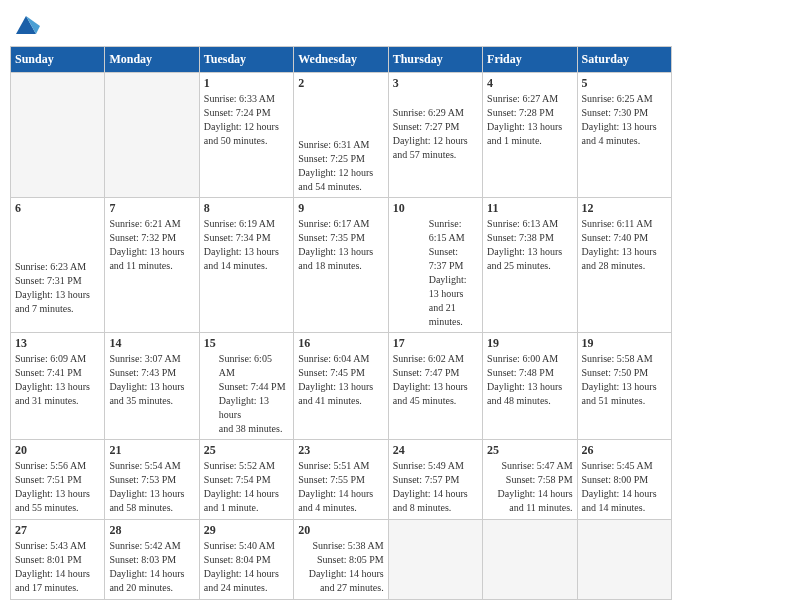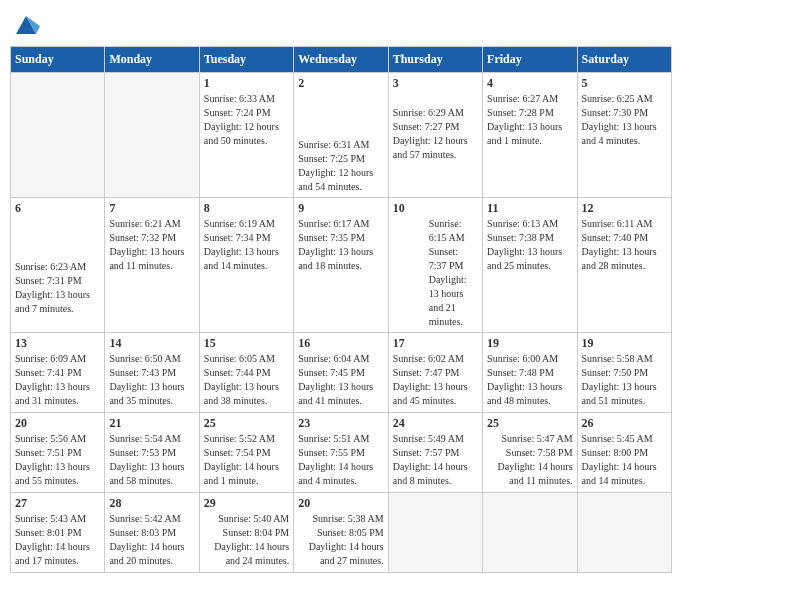--- a/index.html
+++ b/index.html
@@ -213,28 +213,28 @@
         <tr>
           <td>
             <span class="day-number">13</span>
             <div class="sun-info" style="white-space: pre-line;">Sunrise: 6:09 AM
 Sunset: 7:41 PM
 Daylight: 13 hours
 and 31 minutes.</div>
           </td>
           <td>
             <span class="day-number">14</span>
-            <div class="sun-info" style="white-space: pre-line;">Sunrise: 6:50 AM
+            <div class="sun-info" style="white-space: pre-line;">Sunrise: 3:07 AM
 Sunset: 7:43 PM
 Daylight: 13 hours
 and 35 minutes.</div>
           </td>
           <td>
             <span class="day-number">15</span>
-            <div class="sun-info" style="white-space: pre-line;">Sunrise: 6:05 AM
+            <div class="sun-info" style="white-space: pre-line; margin-left: 15px;">Sunrise: 6:05 AM
 Sunset: 7:44 PM
 Daylight: 13 hours
 and 38 minutes.</div>
           </td>
           <td>
             <span class="day-number">16</span>
             <div class="sun-info" style="white-space: pre-line;">Sunrise: 6:04 AM
 Sunset: 7:45 PM
 Daylight: 13 hours
 and 41 minutes.</div>
@@ -322,21 +322,21 @@
           </td>
           <td>
             <span class="day-number">28</span>
             <div class="sun-info" style="white-space: pre-line;">Sunrise: 5:42 AM
 Sunset: 8:03 PM
 Daylight: 14 hours
 and 20 minutes.</div>
           </td>
           <td>
             <span class="day-number">29</span>
-            <div class="sun-info" style="white-space: pre-line; text-align: right;">Sunrise: 5:40 AM
+            <div class="sun-info" style="white-space: pre-line;">Sunrise: 5:40 AM
 Sunset: 8:04 PM
 Daylight: 14 hours
 and 24 minutes.</div>
           </td>
           <td>
             <span class="day-number">20</span>
             <div class="sun-info" style="white-space: pre-line; text-align: right;">Sunrise: 5:38 AM
 Sunset: 8:05 PM
 Daylight: 14 hours
 and 27 minutes.</div>

